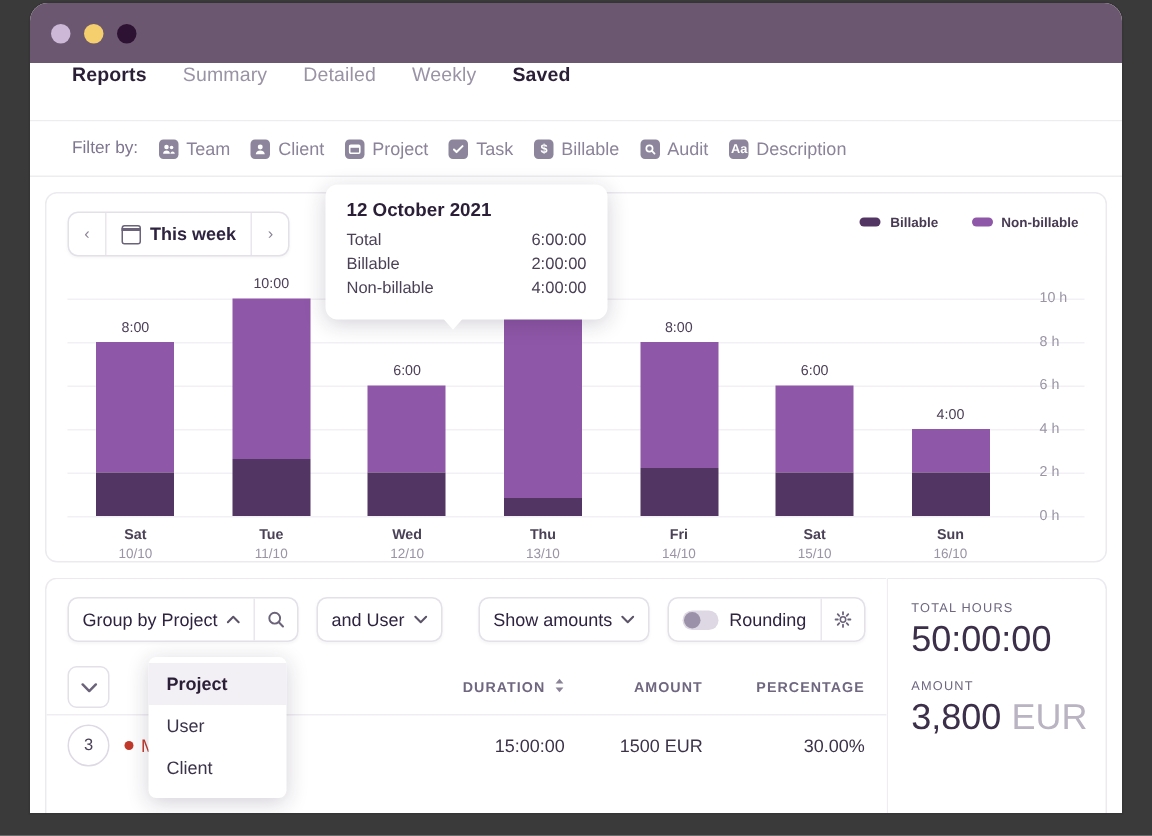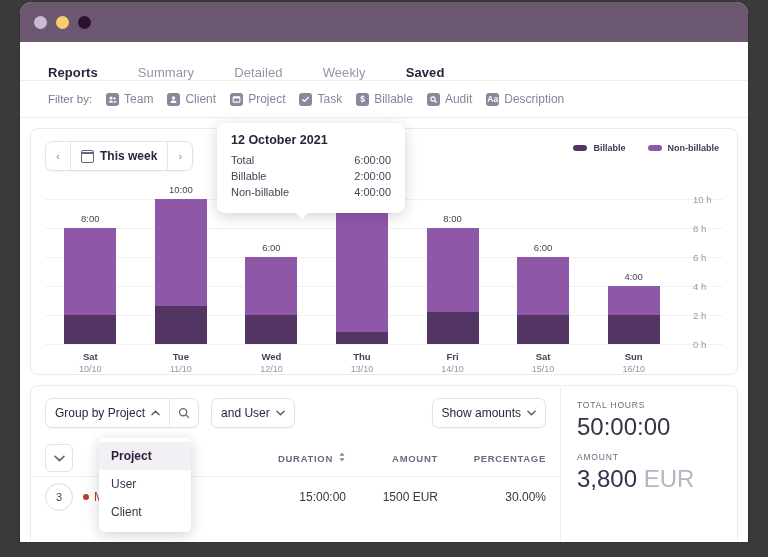--- a/index.html
+++ b/index.html
@@ -29,23 +29,23 @@
   }
   .dot { width: 13px; height: 13px; border-radius: 50%; }
   .dot.d1 { background: #cdb8d8; }
   .dot.d2 { background: #f5ce6e; }
   .dot.d3 { background: #2d1233; }
 
   
   .tabs {
     height: 38px;
     display: flex;
-    align-items: flex-end;
+    align-items: flex-start;
     padding: 0 28px;
-    gap: 40px;
+    gap: 24px;
     border-bottom: 1px solid #ededf0;
     background: #fff;
   }
   .tab {
     font-size: 13px;
     color: #9a93a6;
     letter-spacing: .1px;
     cursor: pointer;
     white-space: nowrap;
   }
@@ -532,20 +532,35 @@
           <div class="txt">
             <span>Show amounts</span>
             <span class="caret">
               <svg width="9" height="6" viewBox="0 0 10 6">
                   <path d="M1 1l4 4 4-4" fill="none" stroke="#5b5368" stroke-width="1.5" stroke-linecap="round" stroke-linejoin="round"></path>
                 </svg>
             </span>
           </div>
         </div>
 
+        <div class="ctl">
+          <div class="toggle"></div>
+          <div class="txt" style="padding-left:0;">
+            <span>Rounding</span>
+          </div>
+          <div class="vsep"></div>
+          <div class="icobtn">
+            <svg width="12" height="12" viewBox="0 0 16 16">
+                <circle cx="8" cy="8" r="2.4" fill="none" stroke="#6b6379" stroke-width="1.4"></circle>
+                <g stroke="#6b6379" stroke-width="1.6" stroke-linecap="round">
+                  <path d="M8 1.4v2M8 12.6v2M1.4 8h2M12.6 8h2M3.3 3.3l1.4 1.4M11.3 11.3l1.4 1.4M12.7 3.3l-1.4 1.4M4.7 11.3l-1.4 1.4"></path>
+                </g>
+              </svg>
+          </div>
+        </div>
       </div>
 
       <div class="thead">
         <div class="expand-btn">
           <svg width="11" height="7" viewBox="0 0 10 6">
               <path d="M1 1l4 4 4-4" fill="none" stroke="#6b6379" stroke-width="1.5" stroke-linecap="round" stroke-linejoin="round"></path>
             </svg>
         </div>
         <div class="spacer"></div>
         <div class="th dur">

